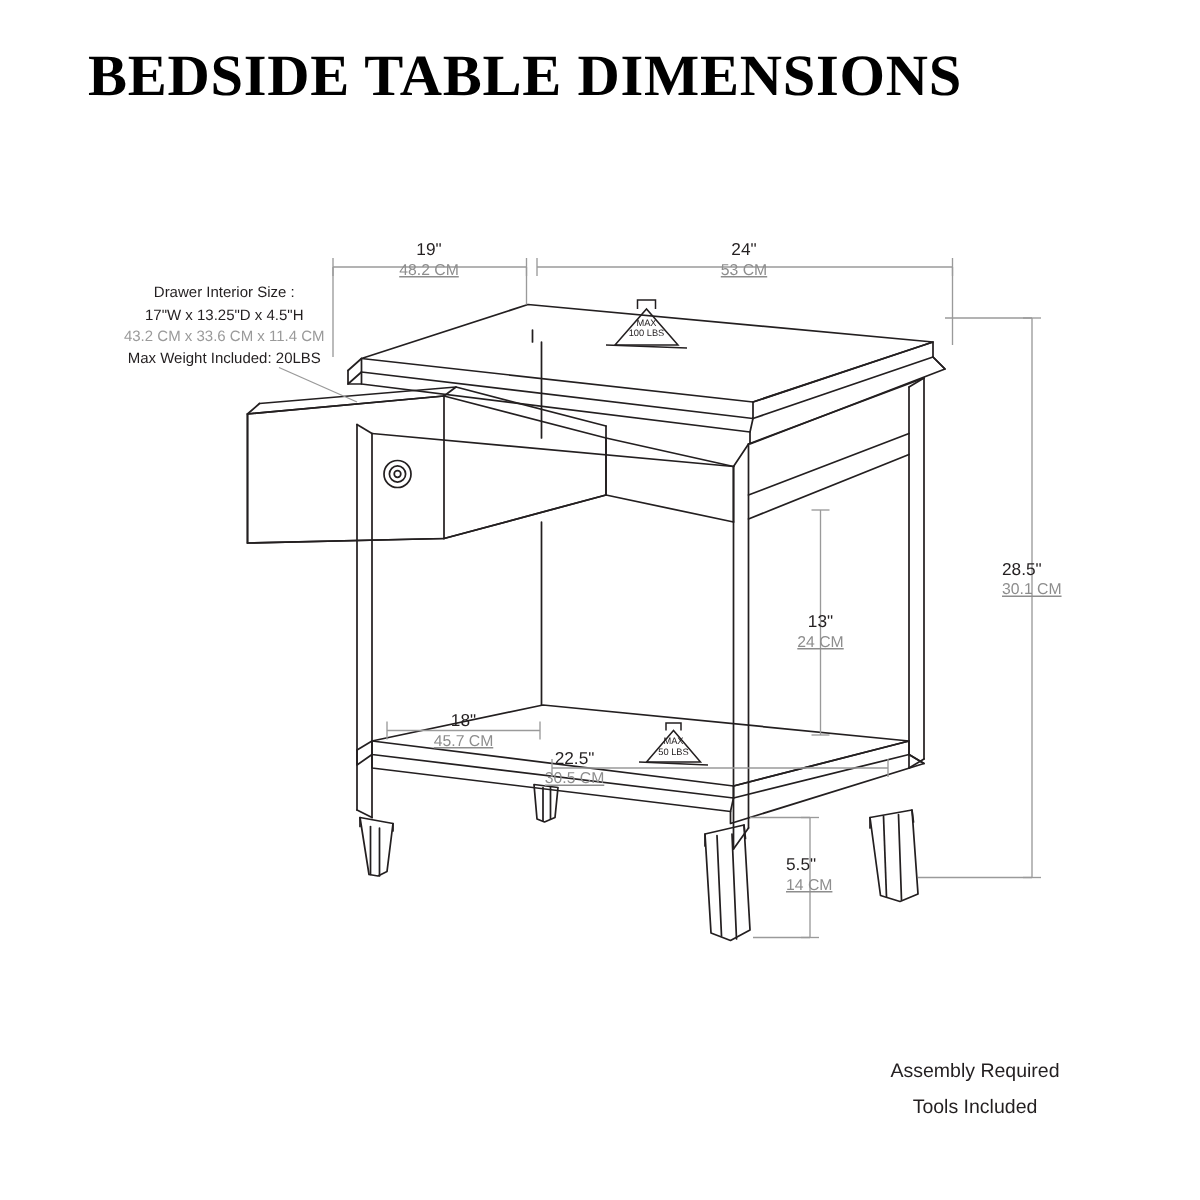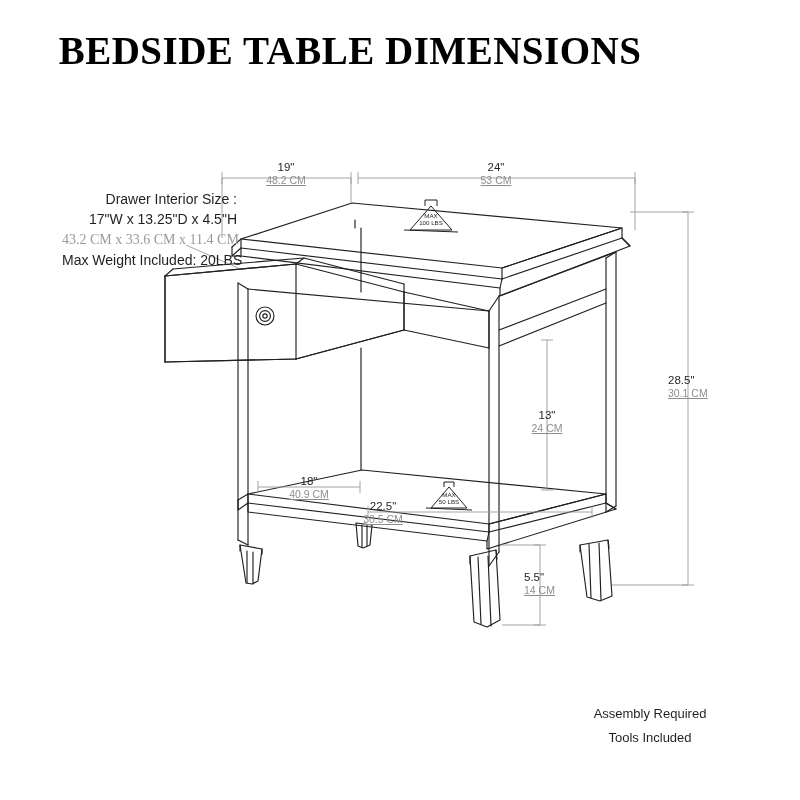--- a/index.html
+++ b/index.html
@@ -50,25 +50,25 @@
   .lbl.dim {
     font-size: 11.5px;
     text-align: center;
   }
   .lbl.dim .cm {
     color: #8d8d8d;
     font-size: 10.5px;
     text-decoration: underline;
   }
   .lbl.note {
-    font-size: 14px;
-    text-align: right;
+    font-size: 10px;
+    text-align: center;
     line-height: 1.45;
   }
-  .lbl.note .gray { color: #9a9a9a; font-family: Liberation Serif, serif; }
+  .lbl.note .gray { color: #9a9a9a; }
   .lbl.footer {
     font-size: 13px;
     text-align: center;
   }
   .lbl.maxtag {
     font-size: 6.2px;
     text-align: center;
     line-height: 1.15;
     color: #231f20;
   }
@@ -259,21 +259,21 @@
     <div class="cm">30.1 CM</div>
   </div>
 
   <div class="lbl dim" style="left:519px; top:408px; width:56px;">
     <div>13"</div>
     <div class="cm">24 CM</div>
   </div>
 
   <div class="lbl dim" style="left:281px; top:474px; width:56px;">
     <div>18"</div>
-    <div class="cm">40.9 CM</div>
+    <div class="cm">45.7 CM</div>
   </div>
 
   <div class="lbl dim" style="left:352px; top:499px; width:62px;">
     <div>22.5"</div>
     <div class="cm">30.5 CM</div>
   </div>
 
   <div class="lbl dim" style="left:524px; top:570px; width:56px; text-align:left;">
     <div>5.5"</div>
     <div class="cm">14 CM</div>

